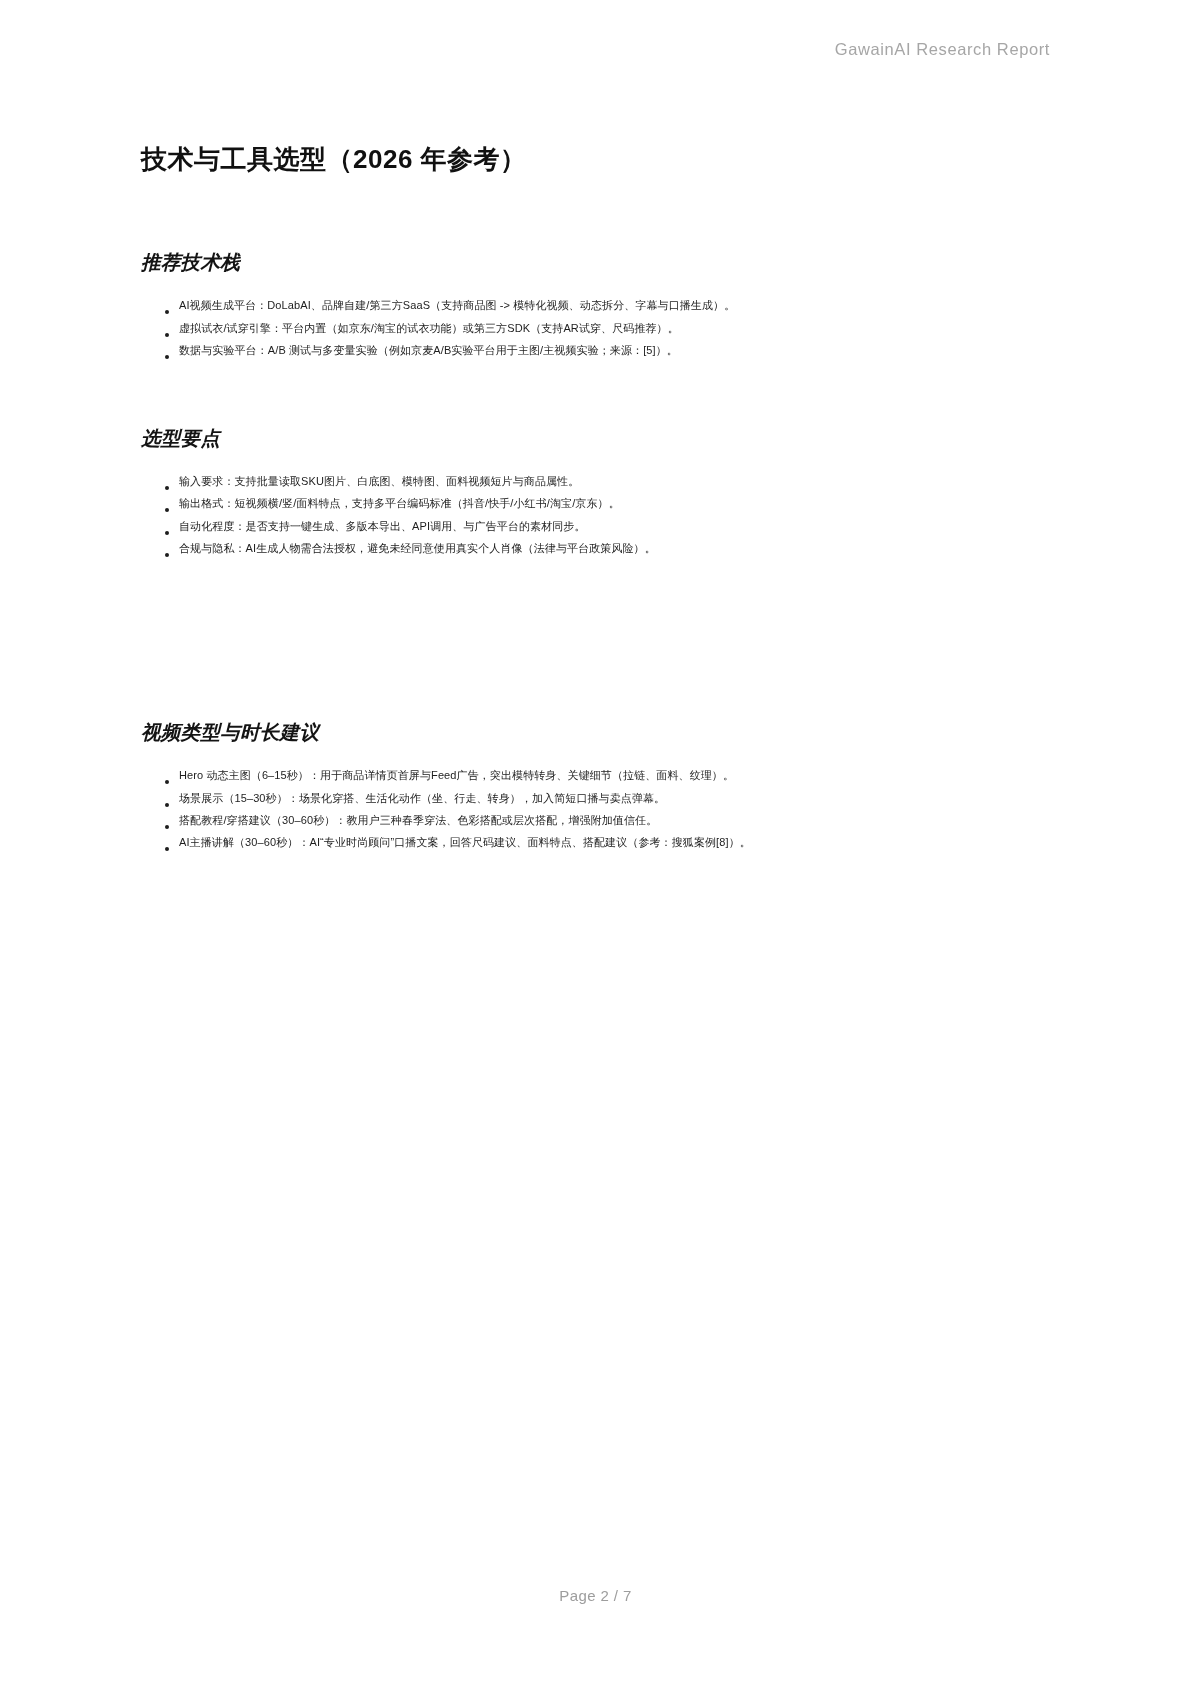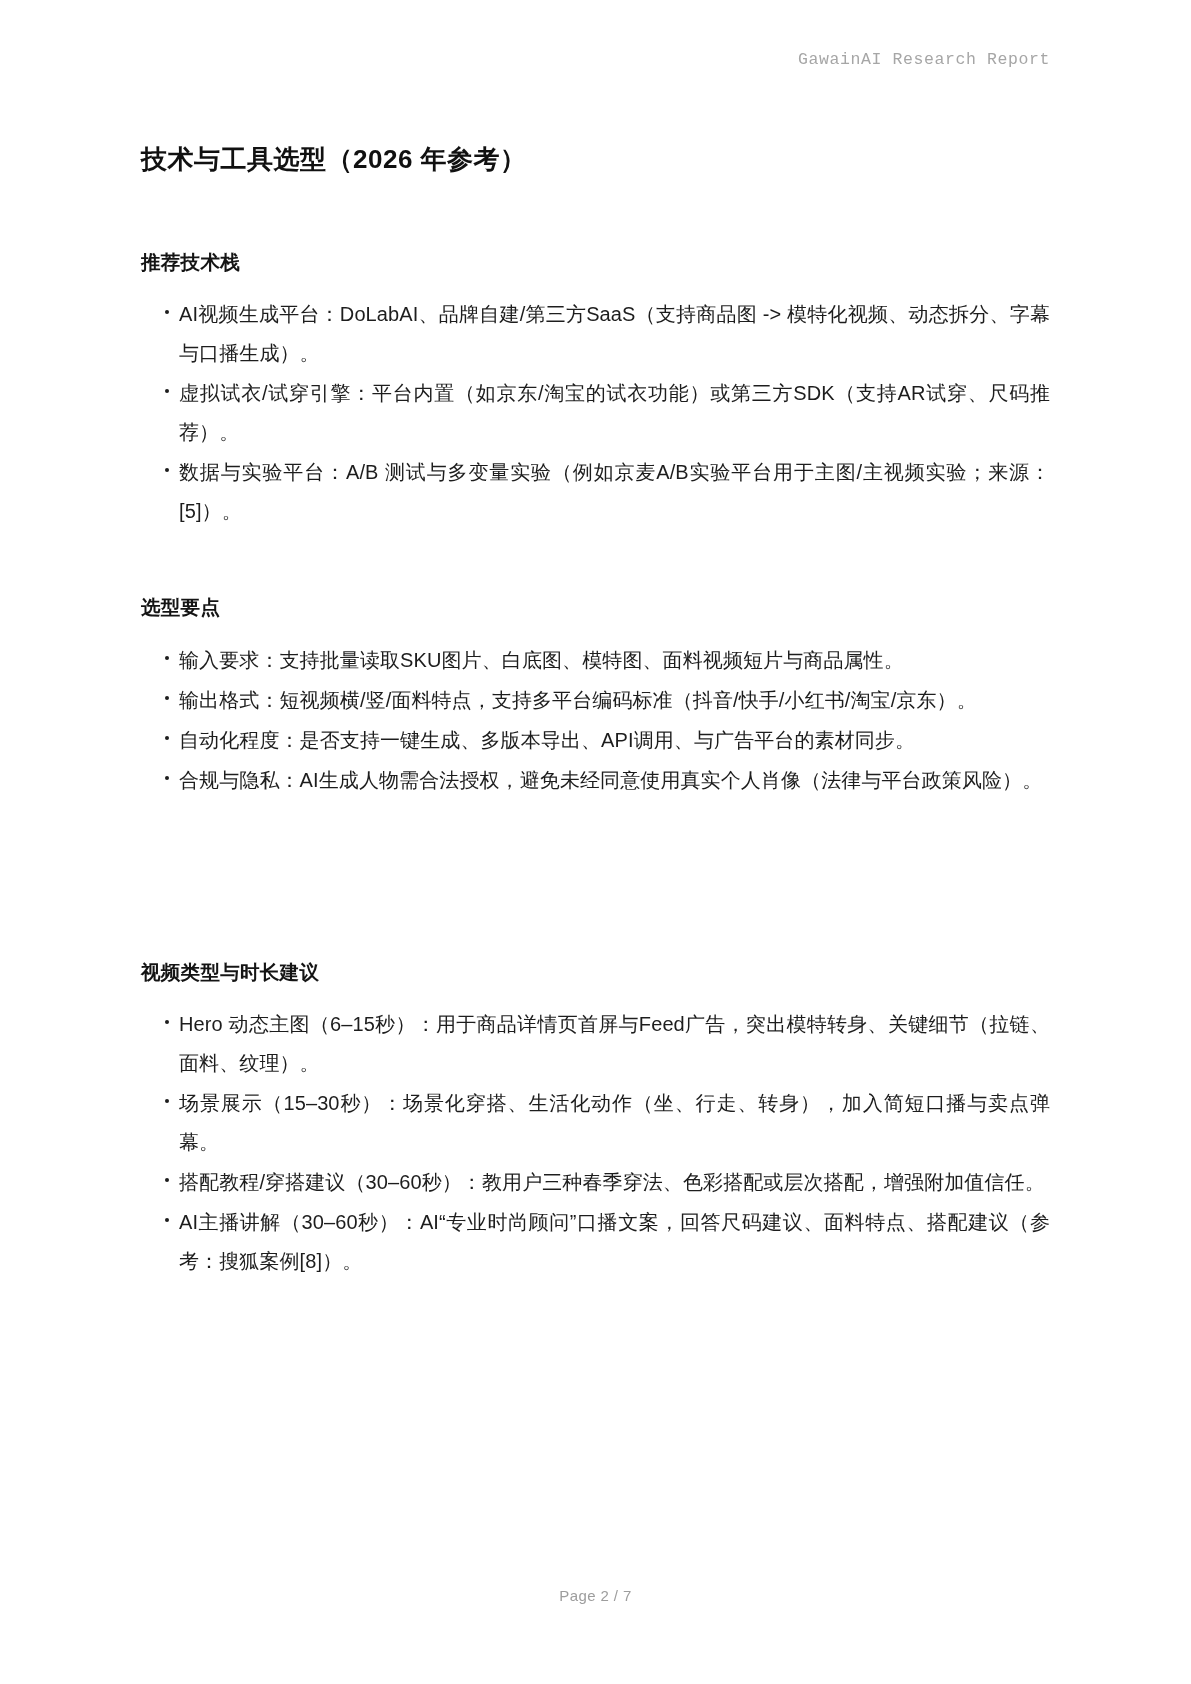--- a/index.html
+++ b/index.html
@@ -16,23 +16,23 @@
     position: relative;
     width: 1191px;
     height: 1684px;
     margin: 0 auto;
     background: #ffffff;
     box-sizing: border-box;
     overflow: hidden;
   }
   .running-header {
     position: absolute;
-    top: 50px;
+    top: 40px;
     right: 141px;
-    font-family: Liberation Mono, monospace;
+    font-family: Liberation Sans, sans-serif;
     font-size: 16.5px;
     letter-spacing: 0.6px;
     color: #a6a6a6;
     white-space: nowrap;
   }
   .content {
     position: absolute;
     left: 141px;
     right: 141px;
     top: 118px;
@@ -49,29 +49,30 @@
   }
   .block-gap-after-h1 { height: 72px; }
   h2.subsection-title {
     font-size: 19.5px;
     font-weight: bold;
     letter-spacing: 0.3px;
     color: #141414;
     margin: 0;
     padding: 0;
     line-height: 1.35;
+    font-style: italic;
   }
   ul.bullets {
     list-style: none;
     margin: 20px 0 0 0;
     padding: 0 0 0 24px;
   }
   ul.bullets li {
     position: relative;
-    font-size: 20px;
+    font-size: 11px;
     line-height: 1.95;
     color: #1d1d1d;
     padding-left: 14px;
     margin-bottom: 1px;
     text-align: justify;
     text-justify: inter-character;
     letter-spacing: 0.1px;
   }
   ul.bullets li::before {
     content: "";

